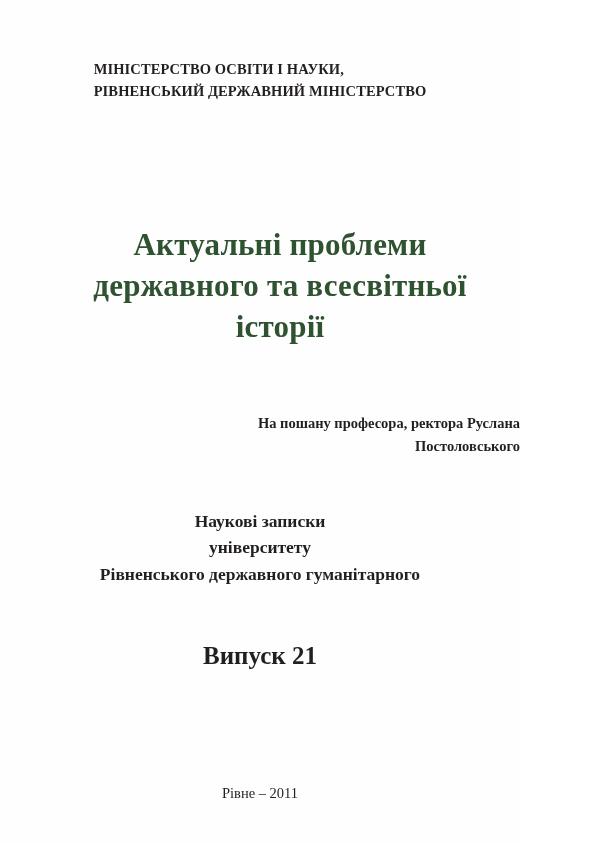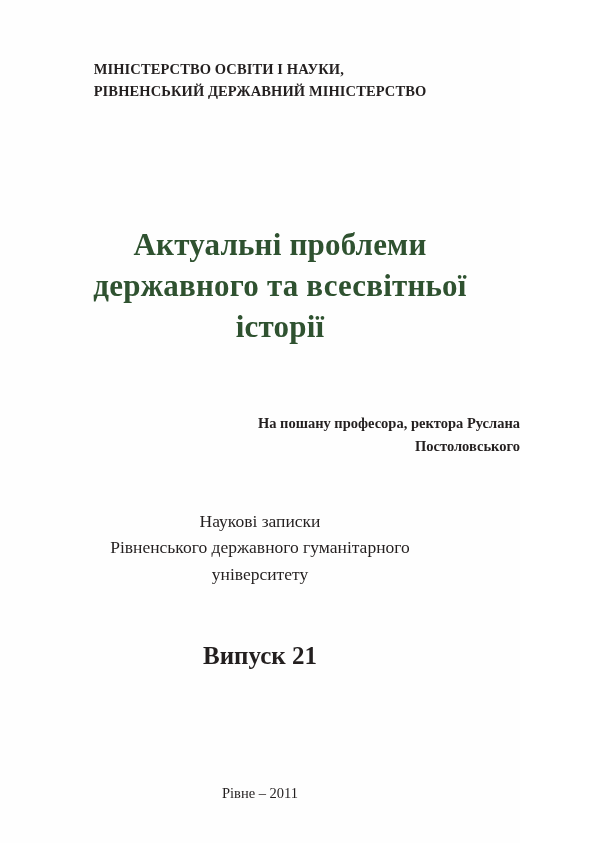--- a/index.html
+++ b/index.html
@@ -86,20 +86,21 @@
     left: 0;
     right: 0;
     text-align: center;
     font-family: "Liberation Serif", serif;
     font-size: 17.5px;
     line-height: 1.5;
     color: #231f1f;
   }
   .series .ln {
     display: block;
+    font-weight: bold;
   }
 
   .issue {
     position: absolute;
     top: 642px;
     left: 0;
     right: 0;
     text-align: center;
     font-family: "Liberation Serif", serif;
     font-weight: bold;
@@ -137,21 +138,21 @@
     <span class="ln">історії</span>
   </div>
 
   <div class="dedication">
     <span class="ln">На пошану професора, ректора Руслана</span>
     <span class="ln">Постоловського</span>
   </div>
 
   <div class="series">
     <span class="ln">Наукові записки</span>
+    <span class="ln">університету</span>
     <span class="ln">Рівненського державного гуманітарного</span>
-    <span class="ln">університету</span>
   </div>
 
   <div class="issue">Випуск 21</div>
 
   <div class="imprint">Рівне – 2011</div>
 
 </div>
 
 </body></html>

